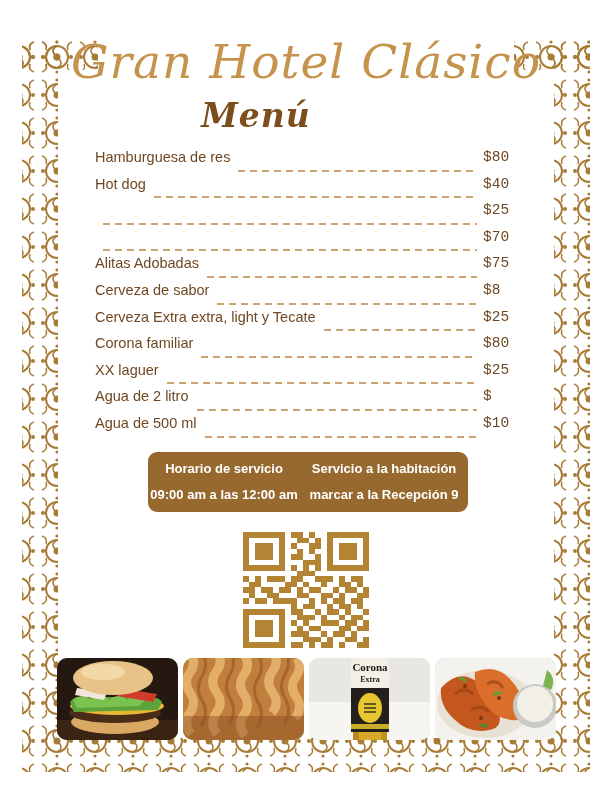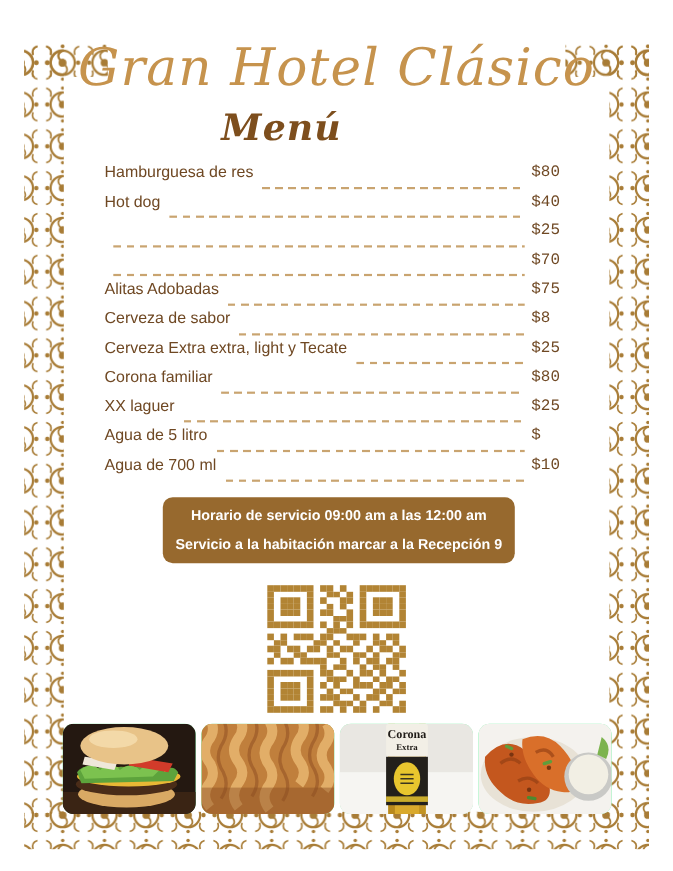--- a/index.html
+++ b/index.html
@@ -30,21 +30,21 @@
   .menu-row .note{font-size:12px;color:#8a6434;}
   .menu-row .leader{
     flex:1;height:2px;align-self:flex-end;margin:0 6px 4px 8px;
     background:repeating-linear-gradient(90deg,#c9a470 0 7px,transparent 7px 12px);
   }
   .menu-row .price{min-width:30px;text-align:left;white-space:nowrap;font-family:Liberation Mono, monospace;}
   
   .service-box{
     position:absolute;left:148px;top:452px;width:320px;height:60px;
     background:#97692e;border-radius:9px;color:#ffffff;
-    display:flex;flex-direction:column;justify-content:center;align-items:center;
+    display:flex;flex-direction:row;justify-content:center;align-items:center;
     font-size:13px;font-weight:600;line-height:26px;text-align:center;
   }
   .service-box .bold-part{font-weight:800;}
   
   .qr{
     position:absolute;left:243px;top:532px;width:126px;height:116px;
     display:grid;grid-template-columns:repeat(21,1fr);grid-template-rows:repeat(21,1fr);
   }
   .qr .m{background:transparent;}
   .qr .m.on{background:#b28434;}
@@ -143,27 +143,27 @@
       <span class="price">$80</span>
     </div>
 
     <div class="menu-row">
       <span class="iname"><span class="nm">XX laguer</span> </span>
       <span class="leader"></span>
       <span class="price">$25</span>
     </div>
 
     <div class="menu-row">
-      <span class="iname"><span class="nm">Agua de 5 litro</span> </span>
+      <span class="iname"><span class="nm">Agua de 2 litro</span> </span>
       <span class="leader"></span>
       <span class="price">$</span>
     </div>
 
     <div class="menu-row">
-      <span class="iname"><span class="nm">Agua de 700 ml</span> </span>
+      <span class="iname"><span class="nm">Agua de 500 ml</span> </span>
       <span class="leader"></span>
       <span class="price">$10</span>
     </div>
   </div>
 
   <div class="service-box">
     <div><span>Horario de servicio 09:00 am a las 12:00 am</span></div>
     <div><span>Servicio a la habitación marcar a la </span><span class="bold-part">Recepción 9</span></div>
   </div>
 

